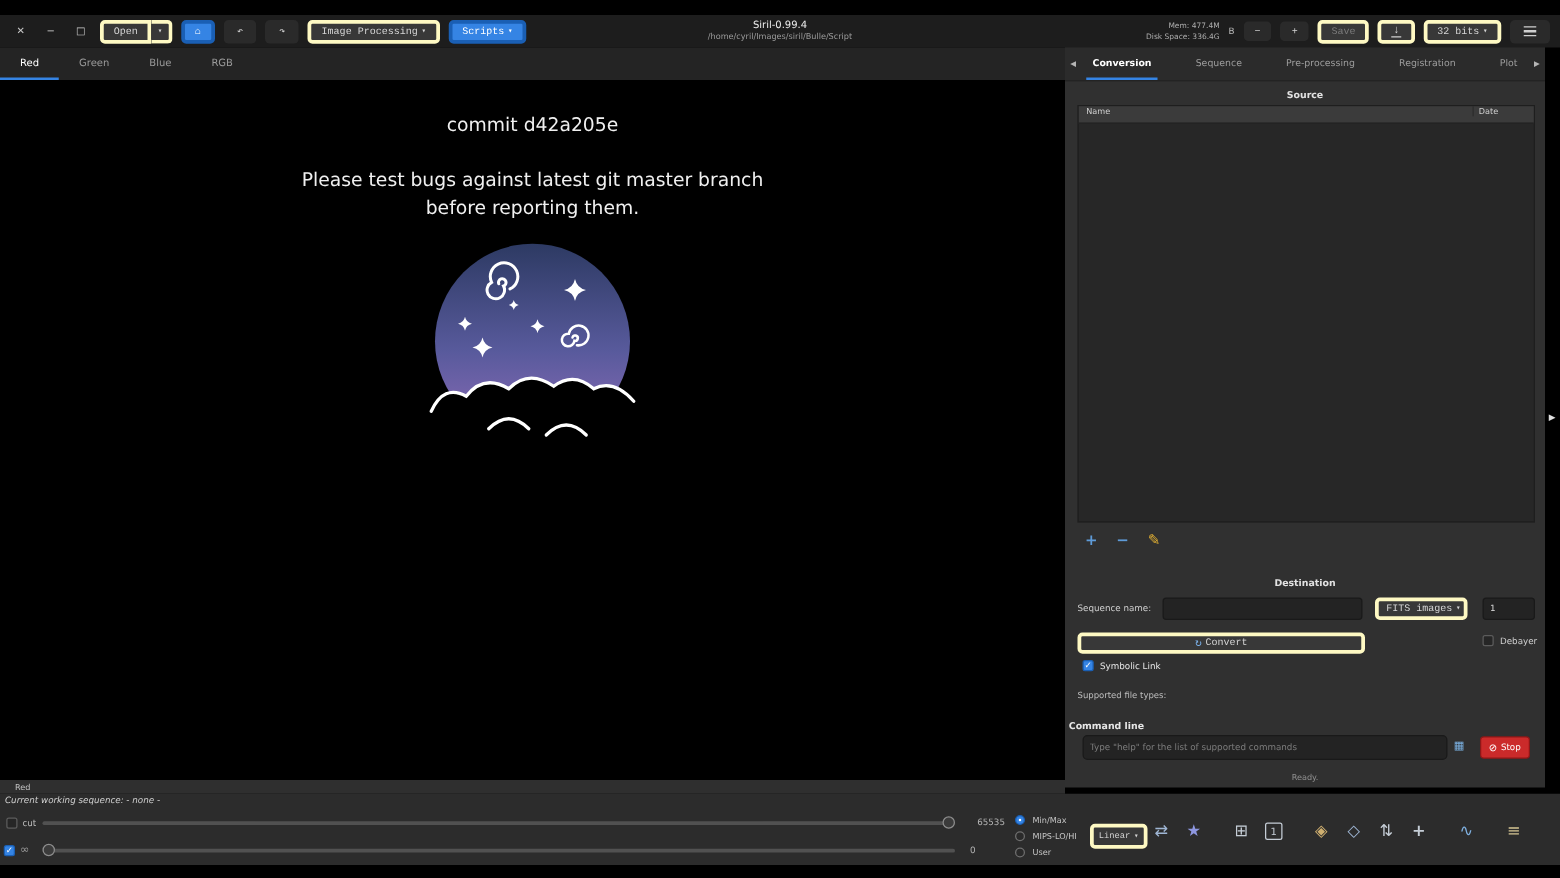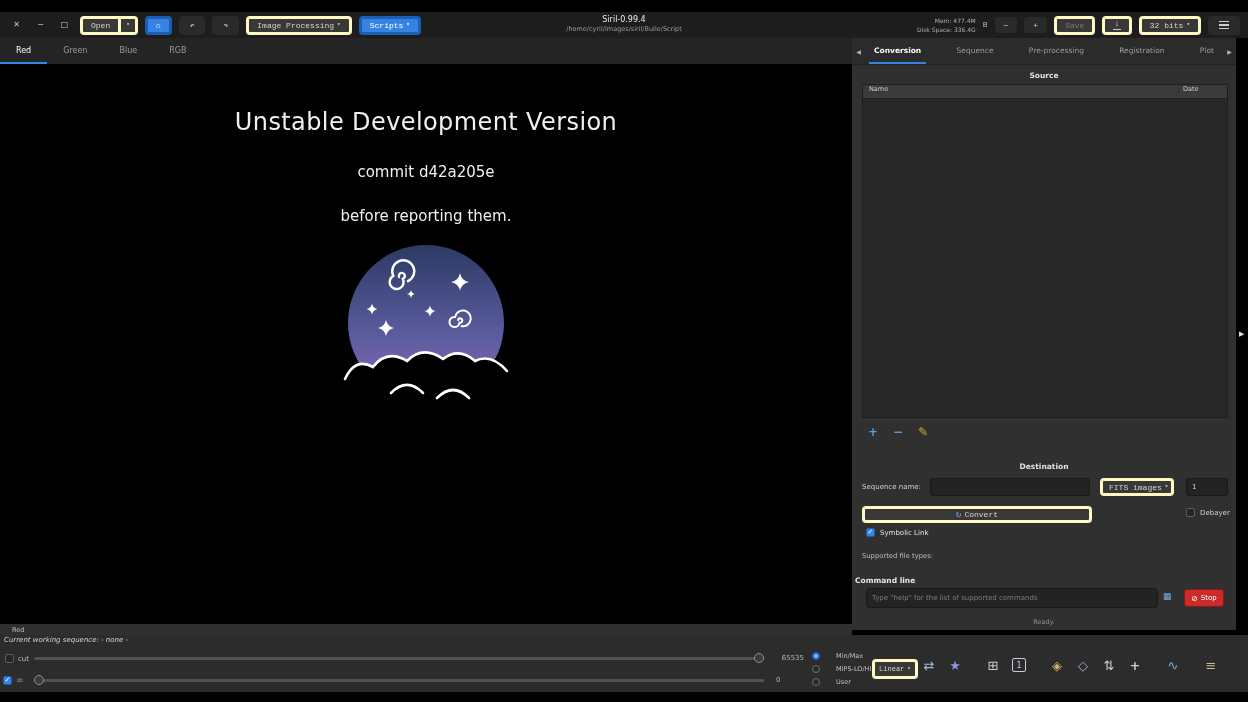--- a/index.html
+++ b/index.html
@@ -51,21 +51,21 @@
   #cut-label{position:absolute;left:18px;top:2px;font-size:7px;color:#bdbdbd}
   .link-ic{position:absolute;left:16px;top:0px;font-size:9px;color:#9a9a9a}
   .slider{position:absolute;left:34px;width:730px;height:11px;top:0}
   .slider .track{position:absolute;top:4px;left:0;right:0;height:3px;background:#515151;border-radius:2px}
   .slider .handle{position:absolute;top:0;width:10px;height:10px;border-radius:50%;background:#3b3b3b;border:1px solid #8d8d8d;box-sizing:border-box}
   .handle.right{right:0}.handle.left{left:0}
   .sval{position:absolute;top:1px;font-size:7px;color:#b5b5b5}
   #hi-val{left:770px;width:34px;text-align:right}
   #lo-val{left:776px}
   #radio-group{position:absolute;left:812px;top:14px}
-  .radio-row{display:flex;align-items:center;gap:16px;height:13px}
+  .radio-row{display:flex;align-items:center;gap:6px;height:13px}
   .radio{width:8px;height:8px;border-radius:50%;border:1px solid #6f6f6f;background:#2a2a2a;box-sizing:border-box;position:relative}
   .radio.sel{background:#3584e4;border-color:#1a5fb4}
   .radio.sel:after{content:"";position:absolute;left:2px;top:2px;width:2px;height:2px;border-radius:50%;background:#fff}
   .radio-label{font-size:6.5px;color:#c5c5c5}
   #scale-select{position:absolute;left:872px;top:24px;width:46px;height:20px;font-size:7px}
   #tbar{position:absolute;left:916px;top:16px;display:flex;align-items:center}
   .tb{width:26px;height:28px;display:flex;align-items:center;justify-content:center;font-size:13px;color:#b9c3d0}
   .tb.g{margin-left:12px}
   .tb .box1{width:12px;height:12px;border:1px solid currentColor;border-radius:2px;font-size:8px;display:flex;align-items:center;justify-content:center}
   .c1{color:#9fb6d4}.c2{color:#8e97e0}.c3{color:#c5cdd6}.c4{color:#c5cdd6}.c5{color:#d0b070}
@@ -180,23 +180,23 @@
   </div>
 
   <div id="viewer-tabs">
     <span class="vtab active">Red</span>
     <span class="vtab">Green</span>
     <span class="vtab">Blue</span>
     <span class="vtab">RGB</span>
   </div>
 
   <div id="canvas">
-    <div class="msg-title">Unstable Development Version</div>
     <div class="msg-commit">commit d42a205e</div>
     <div class="msg-note">
+      <div>Please test bugs against latest git master branch</div>
       <div>before reporting them.</div>
     </div>
     <svg class="logo" width="170" height="175" viewBox="0 0 170 175">
       <defs>
         <linearGradient id="lg" x1="0" y1="0" x2="0" y2="1">
           <stop offset="0" stop-color="#2d3a63"></stop>
           <stop offset="0.55" stop-color="#585a9c"></stop>
           <stop offset="1" stop-color="#8e6cb8"></stop>
         </linearGradient>
       </defs>

